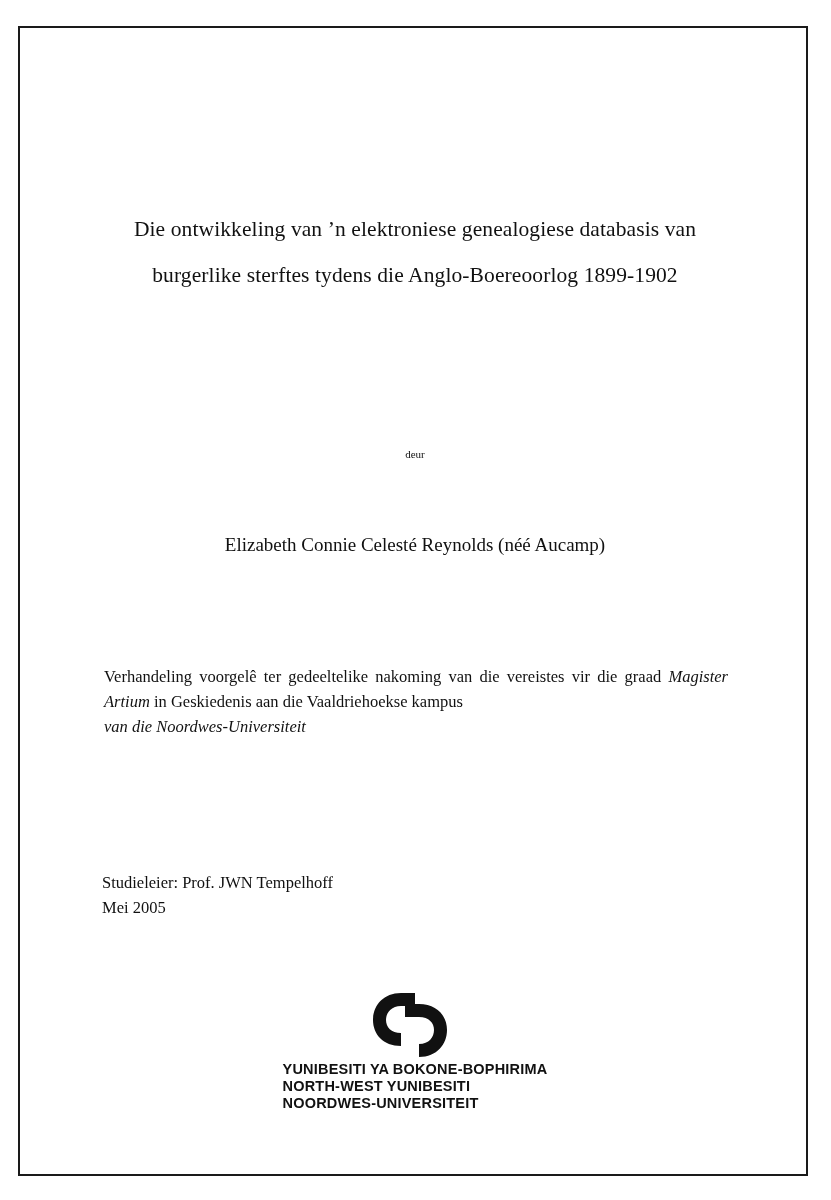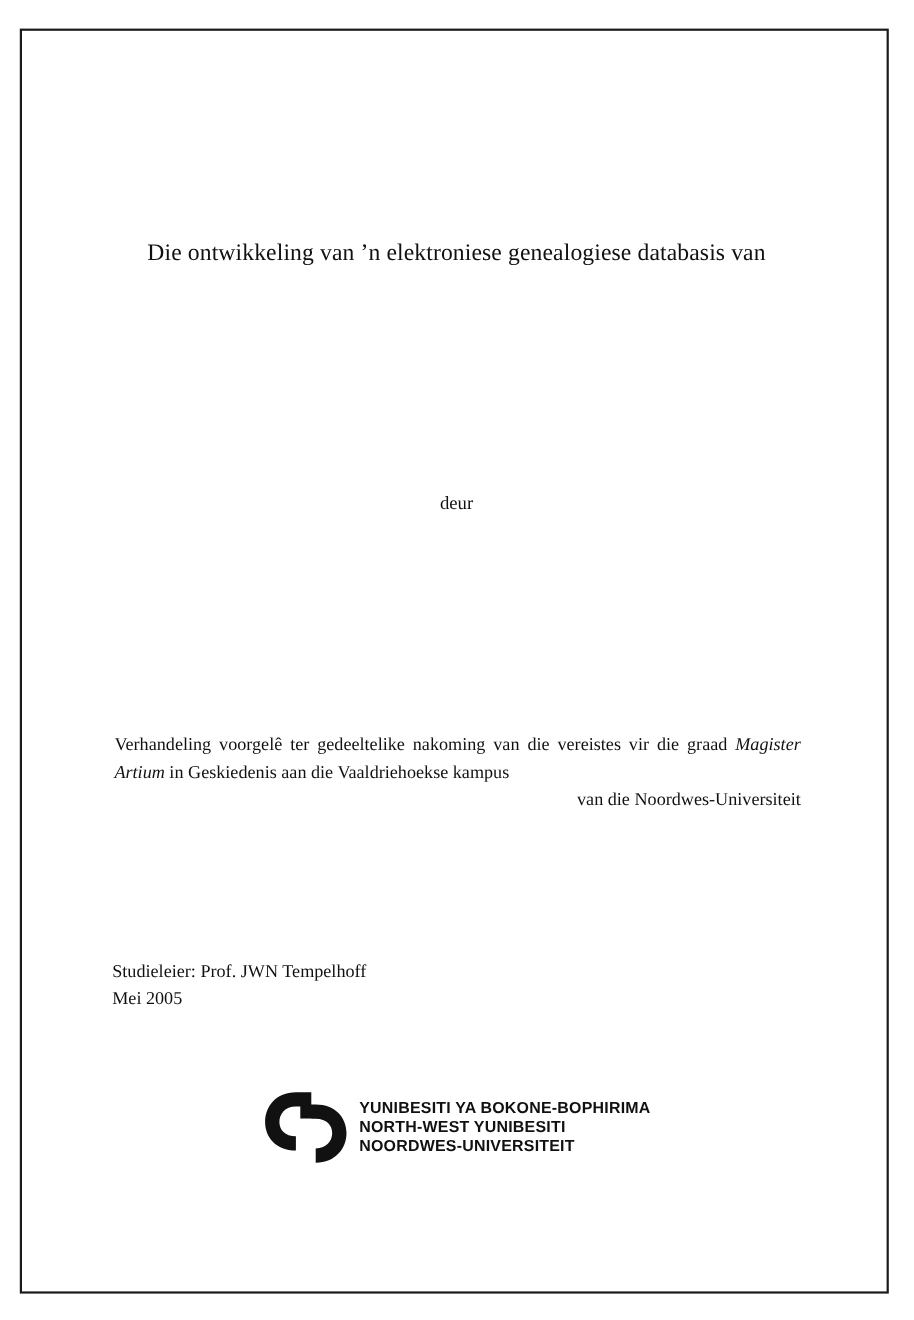--- a/index.html
+++ b/index.html
@@ -49,41 +49,42 @@
     line-height: 46px;
     letter-spacing: 0.1px;
     white-space: nowrap;
   }
   .deur {
     position: absolute;
     top: 422px;
     left: 0;
     width: 630px;
     text-align: center;
-    font-size: 17px;
+    font-size: 11px;
   }
   .author {
     position: absolute;
     top: 508px;
     left: 0;
     width: 630px;
     text-align: center;
     font-size: 19px;
   }
   .statement {
     position: absolute;
     top: 638px;
     left: 4px;
     width: 624px;
     font-size: 16.5px;
     line-height: 25px;
     text-align: justify;
   }
   .statement .last-line {
-    text-align: right;
+    text-align: left;
+    font-style: italic;
   }
   .statement em {
     font-style: italic;
   }
   .supervisor {
     position: absolute;
     top: 844px;
     left: 2px;
     width: 624px;
     font-size: 16.5px;
@@ -91,20 +92,21 @@
     text-align: left;
   }
   .logo-block {
     position: absolute;
     top: 963px;
     left: 0;
     width: 630px;
     display: flex;
     justify-content: center;
     align-items: center;
+    flex-direction: column;
   }
   .logo-mark {
     width: 78px;
     height: 72px;
     margin-right: 10px;
     flex: none;
   }
   .logo-text {
     font-family: "Liberation Sans", sans-serif;
     font-size: 14.5px;
@@ -118,24 +120,26 @@
 </head>
 <body>
 
 <div class="page">
   <div class="page-frame"></div>
 
   <div class="content">
 
     <div class="title-block">
       <div class="title-line">Die ontwikkeling van ’n elektroniese genealogiese databasis van</div>
+      <div class="title-line">burgerlike sterftes tydens die Anglo-Boereoorlog 1899-1902</div>
     </div>
 
     <div class="deur">deur</div>
 
+    <div class="author">Elizabeth Connie Celesté Reynolds (néé Aucamp)</div>
 
     <div class="statement">
       <span>Verhandeling voorgelê ter gedeeltelike nakoming van die vereistes vir die graad </span><em>Magister Artium</em><span> in Geskiedenis aan die Vaaldriehoekse kampus</span>
       <div class="last-line">van die Noordwes-Universiteit</div>
     </div>
 
     <div class="supervisor">
       <div>Studieleier: Prof. JWN Tempelhoff</div>
       <div>Mei 2005</div>
     </div>

